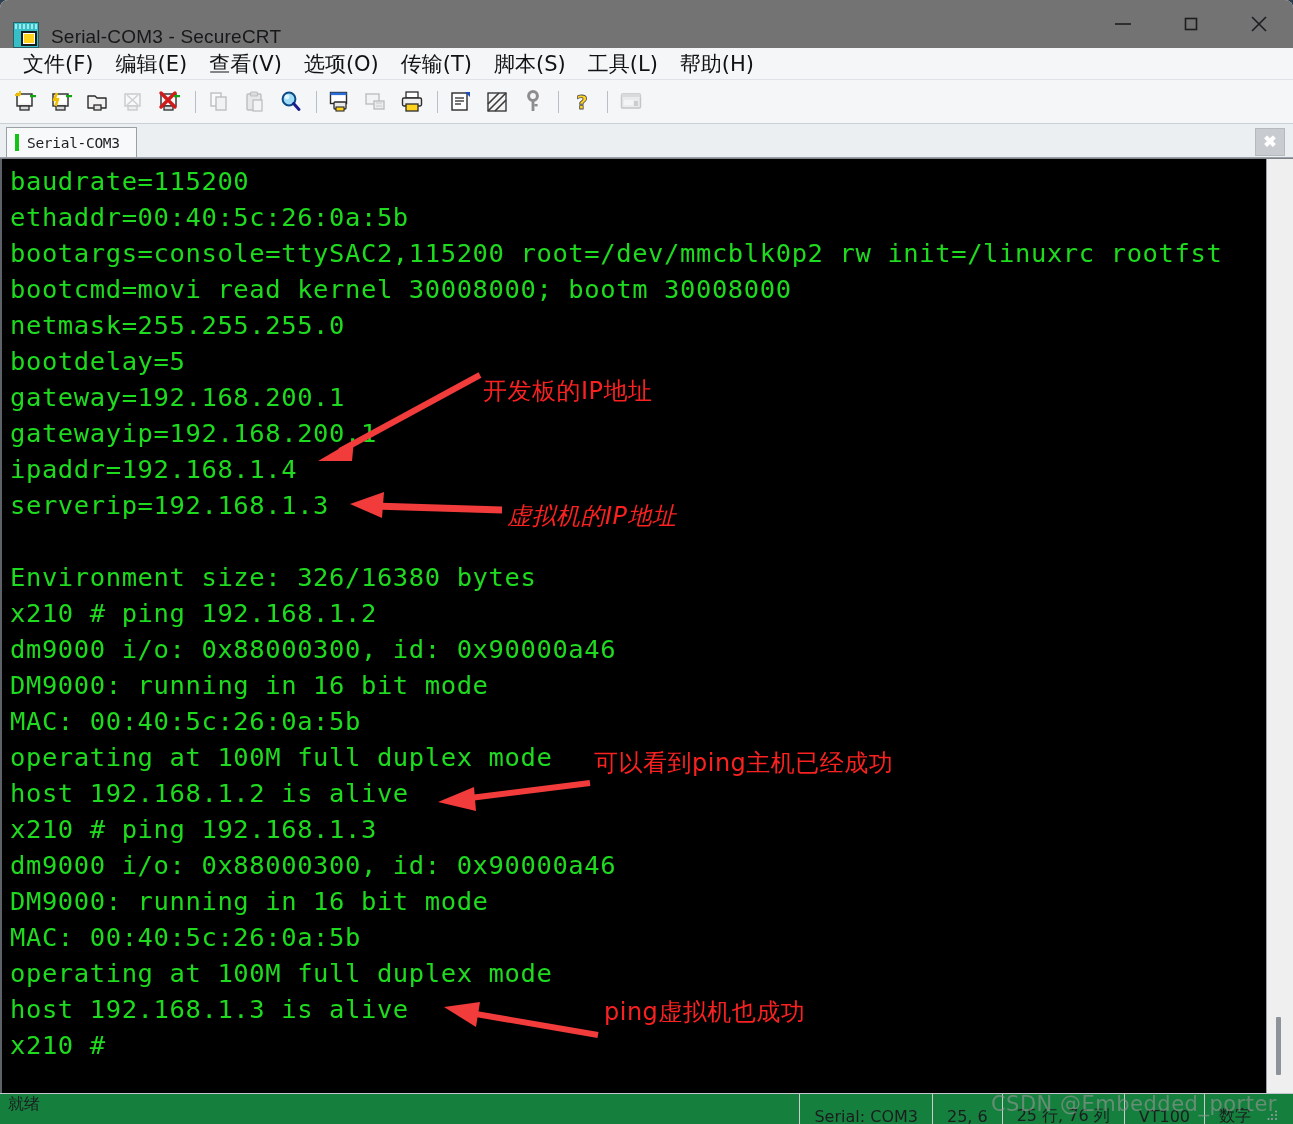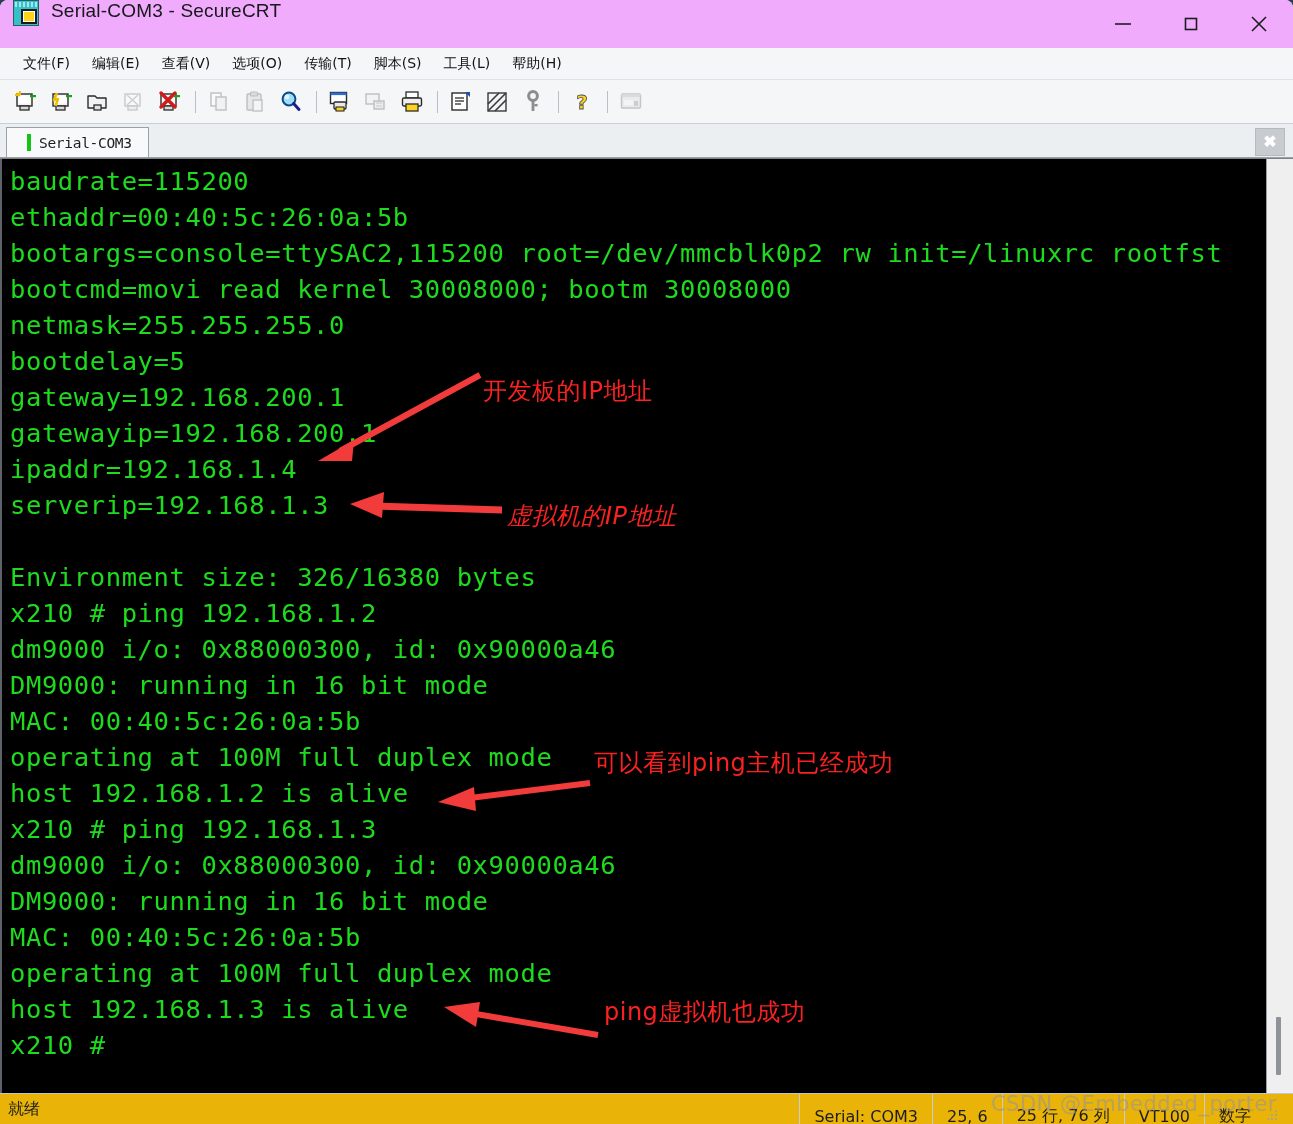--- a/index.html
+++ b/index.html
@@ -12,22 +12,22 @@
   #app-window{
     position:absolute;left:0;top:0;width:1293px;height:1124px;
     background:#f0f3f6;
     display:flex;flex-direction:column;
     border-radius:8px 8px 0 0;
     overflow:hidden;
   }
   
   .titlebar{
     height:48px;flex:0 0 48px;
-    background:#f0abfc;
-    display:flex;align-items:flex-start;
+    background:#737373;
+    display:flex;align-items:flex-end;
     position:relative;
   }
   .app-icon{
     width:26px;height:26px;margin-left:13px;margin-right:12px;
     position:relative;flex:0 0 26px;
     background:#37bfc7;
     border:1px solid #2a5c63;
     box-sizing:border-box;
   }
   .app-icon:before{
@@ -50,21 +50,21 @@
   }
   .winbtn svg{display:block;}
   
   .menubar{
     height:32px;flex:0 0 32px;background:#f4f6f8;
     display:flex;align-items:center;
     border-bottom:1px solid #dfe3e7;
     padding-left:12px;box-sizing:border-box;
   }
   .menu-item{
-    font-size:14px;color:#101214;padding:2px 11px;white-space:nowrap;
+    font-size:21px;color:#101214;padding:2px 11px;white-space:nowrap;
     font-family:"DejaVu Sans","Liberation Sans",sans-serif;
   }
   
   .toolbar{
     height:44px;flex:0 0 44px;background:#f4f6f8;
     display:flex;align-items:center;padding-left:10px;box-sizing:border-box;
     border-bottom:1px solid #c9cfd5;
   }
   .tb-btn{
     width:32px;height:32px;margin-right:4px;
@@ -78,21 +78,21 @@
   
   .tabstrip{
     height:34px;flex:0 0 34px;background:#eceff1;
     display:flex;align-items:stretch;
     padding:3px 6px 0 6px;box-sizing:border-box;
     border-bottom:1px solid #9aa0a6;
     position:relative;
   }
   .tab{
     background:#f7f9fa;border:1px solid #9aa0a6;border-bottom:none;
-    display:flex;align-items:center;padding:0 16px 0 20px;
+    display:flex;align-items:center;padding:0 16px 0 8px;
     min-width:120px;box-sizing:border-box;
   }
   .tab-marker{
     width:4px;height:17px;background:#14c414;margin-right:8px;flex:0 0 4px;
   }
   .tab-label{
     font-family:"DejaVu Sans Mono","Liberation Mono",monospace;
     font-size:14.5px;color:#1b1d1f;letter-spacing:-.3px;white-space:nowrap;
   }
   .tab-close{
@@ -129,23 +129,23 @@
   }
   
   .anno{
     position:absolute;color:#fb2121;
     font-family:"DejaVu Sans","Liberation Sans",sans-serif;
     font-size:24px;white-space:nowrap;letter-spacing:.5px;text-align:center;
   }
   .anno-svg{position:absolute;left:0;top:0;pointer-events:none;}
   
   .statusbar{
-    height:30px;flex:0 0 30px;background:#eab308;
+    height:30px;flex:0 0 30px;background:#15803d;
     border-top:1px solid #c3c7cb;
-    display:flex;align-items:center;position:relative;
+    display:flex;position:relative;
   }
   .st-ready{font-size:16px;color:#1b1d1f;padding-left:8px;
     font-family:"DejaVu Sans","Liberation Sans",sans-serif;}
   .st-seg{
     font-size:16px;color:#1b1d1f;height:44px;display:flex;align-items:center;
     padding:0 14px;border-left:1px solid #c9cdd1;white-space:nowrap;
     font-family:"DejaVu Sans","Liberation Sans",sans-serif;
   }
   .st-right{position:absolute;right:14px;top:0;height:30px;display:flex;align-items:stretch;}
   .st-grip{

